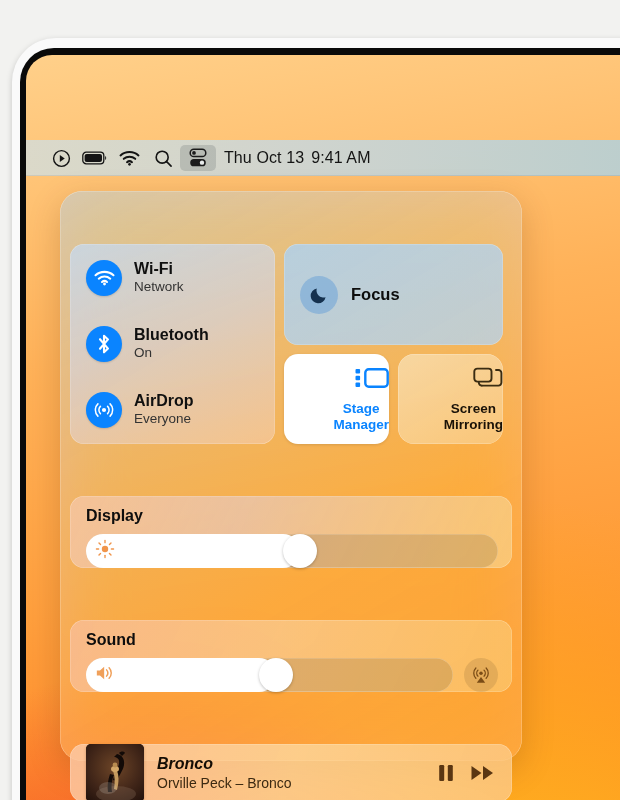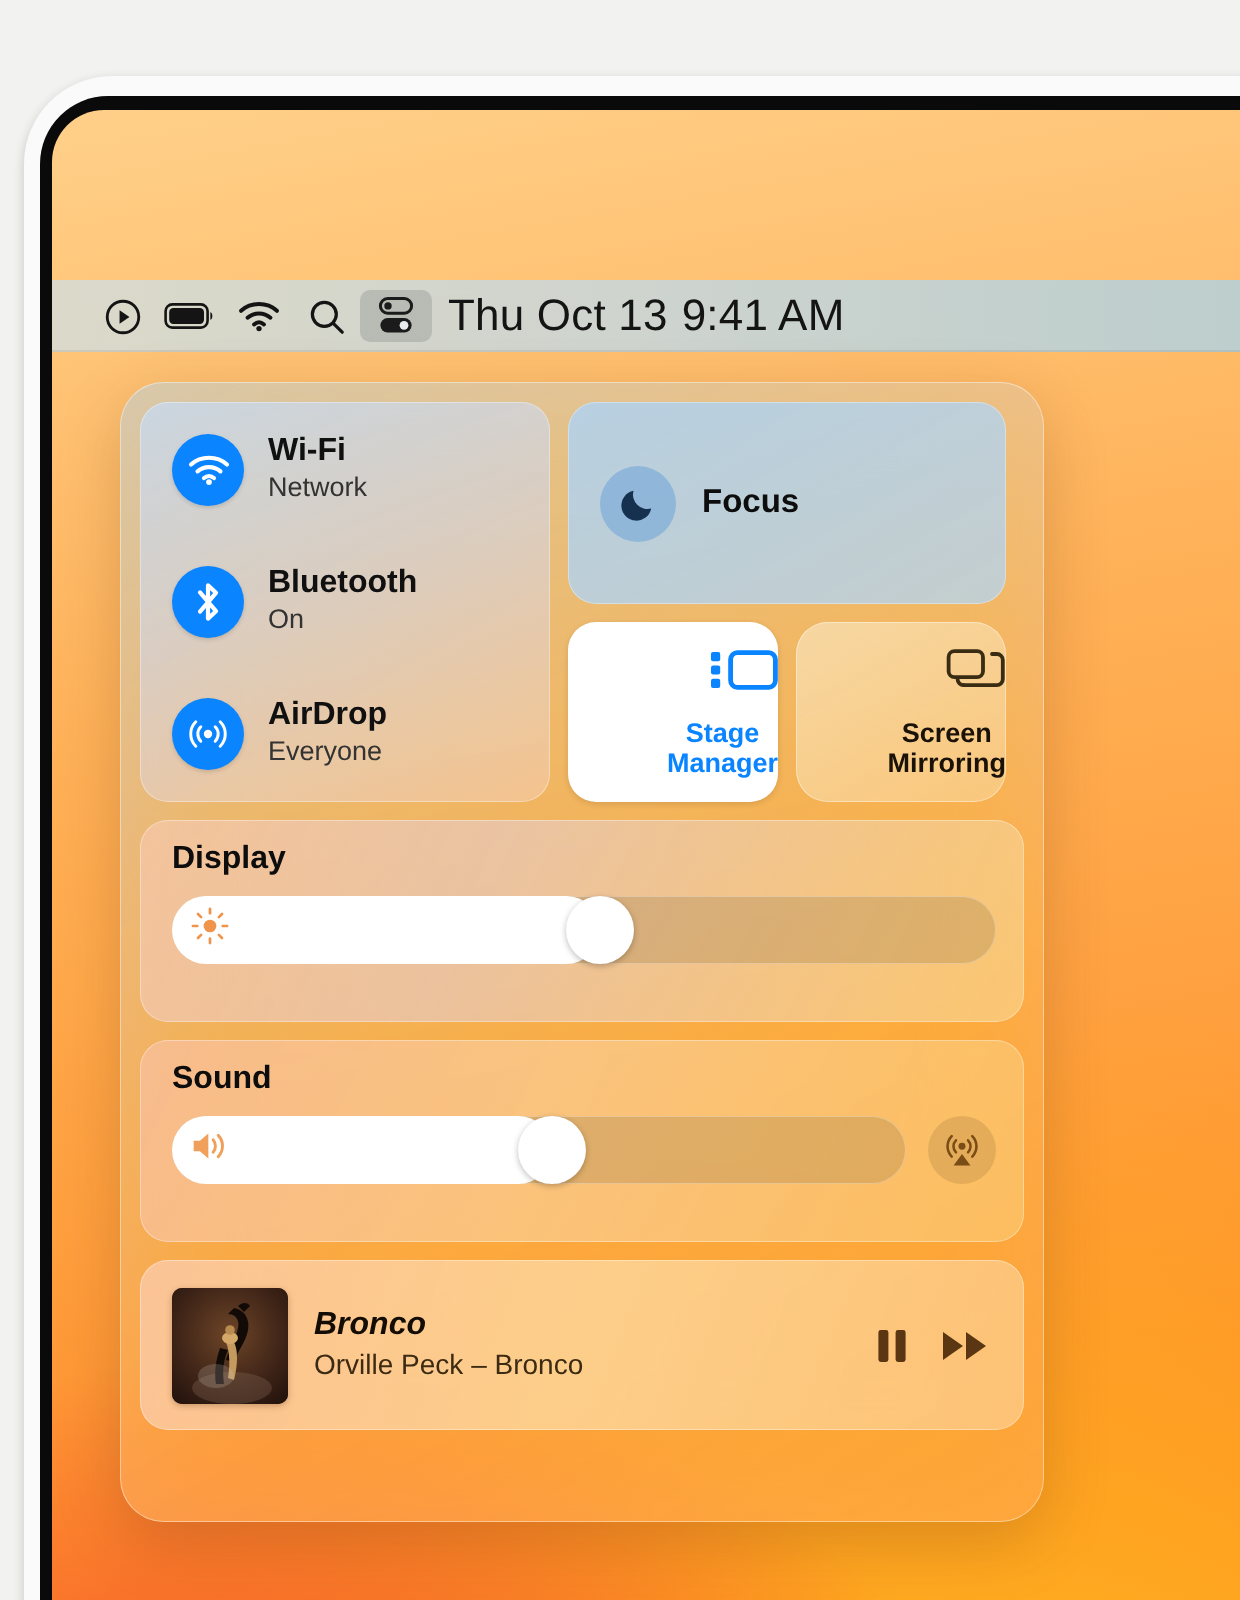--- a/index.html
+++ b/index.html
@@ -58,21 +58,21 @@
     width:34px; height:26px;
     display:flex; align-items:center; justify-content:center;
     color:#141414;
   }
   #menubar-cc-item {
     background:rgba(120,125,125,.30);
     border-radius:5px;
     width:36px; height:26px;
   }
   #menubar-clock {
-    font-size:22px; color:#141414;
+    font-size:16px; color:#141414;
     letter-spacing:.1px;
     margin-left:8px; white-space:nowrap;
   }
   #menubar-clock .gap { display:inline-block; width:7px; }
 
   
   #control-center {
     position:absolute;
     left:34px; top:136px;
     width:462px; height:570px;
@@ -82,20 +82,21 @@
     backdrop-filter:blur(30px) saturate(160%);
     box-shadow:0 10px 32px rgba(90,45,10,.22), inset 0 0 0 .5px rgba(255,255,255,.42);
     display:flex; flex-direction:column; gap:9px;
   }
 
   .cc-row { display:flex; gap:9px; }
 
   .module {
     border-radius:14px;
     box-shadow:inset 0 0 0 .5px rgba(255,255,255,.35);
+    margin-top:43px;
   }
 
   
   #connectivity-module {
     width:205px; padding:16px 0 16px 16px;
     background:linear-gradient(160deg, rgba(196,219,247,.72) 0%, rgba(214,212,224,.66) 48%, rgba(247,203,165,.66) 100%);
     display:flex; flex-direction:column; justify-content:space-between;
   }
   .conn-item { display:flex; align-items:center; gap:12px; }
   .conn-badge {

